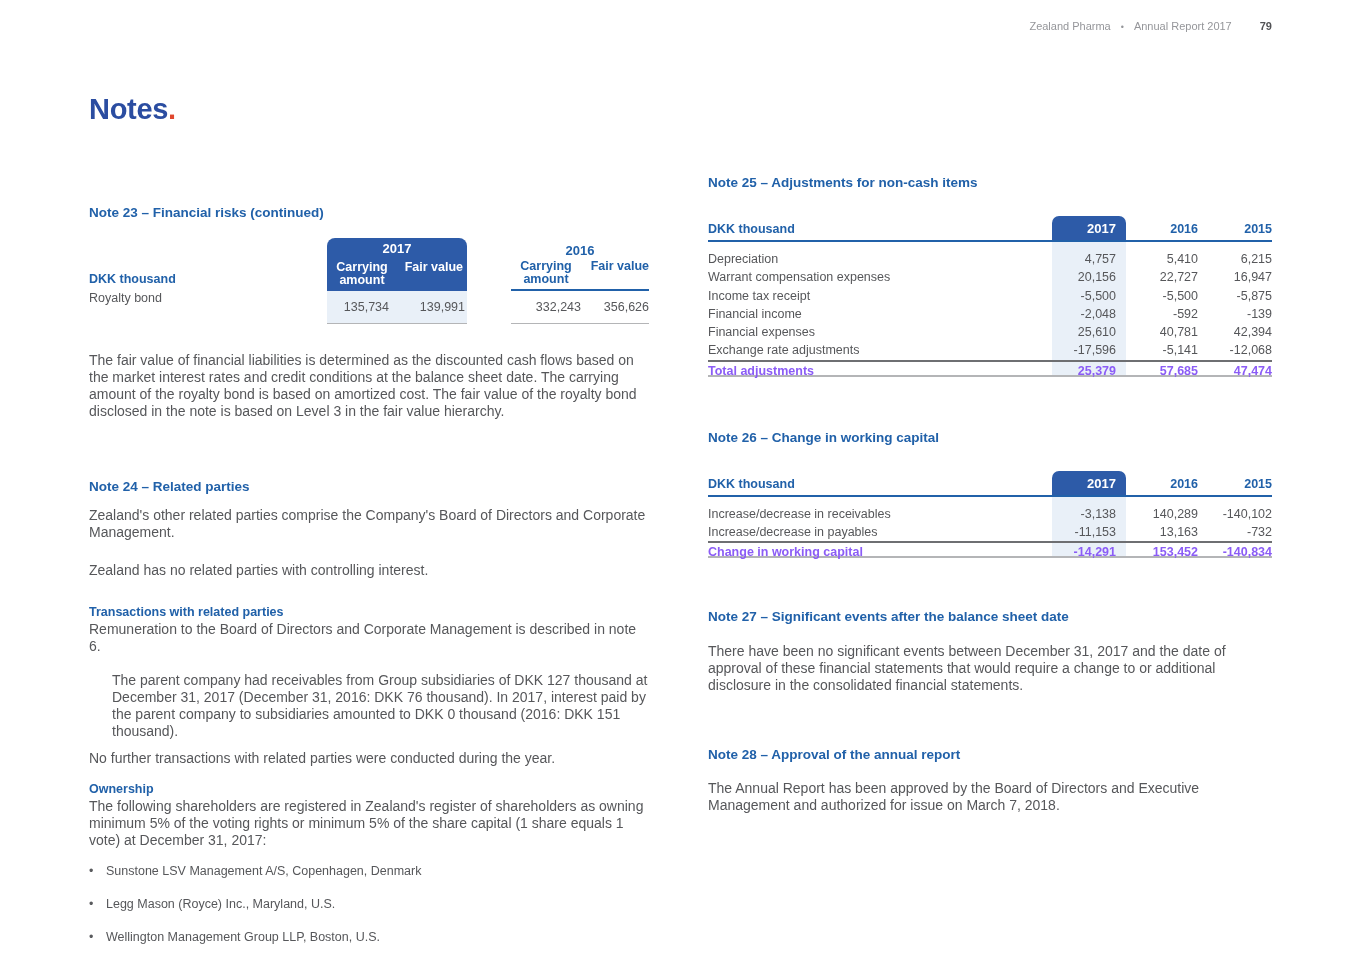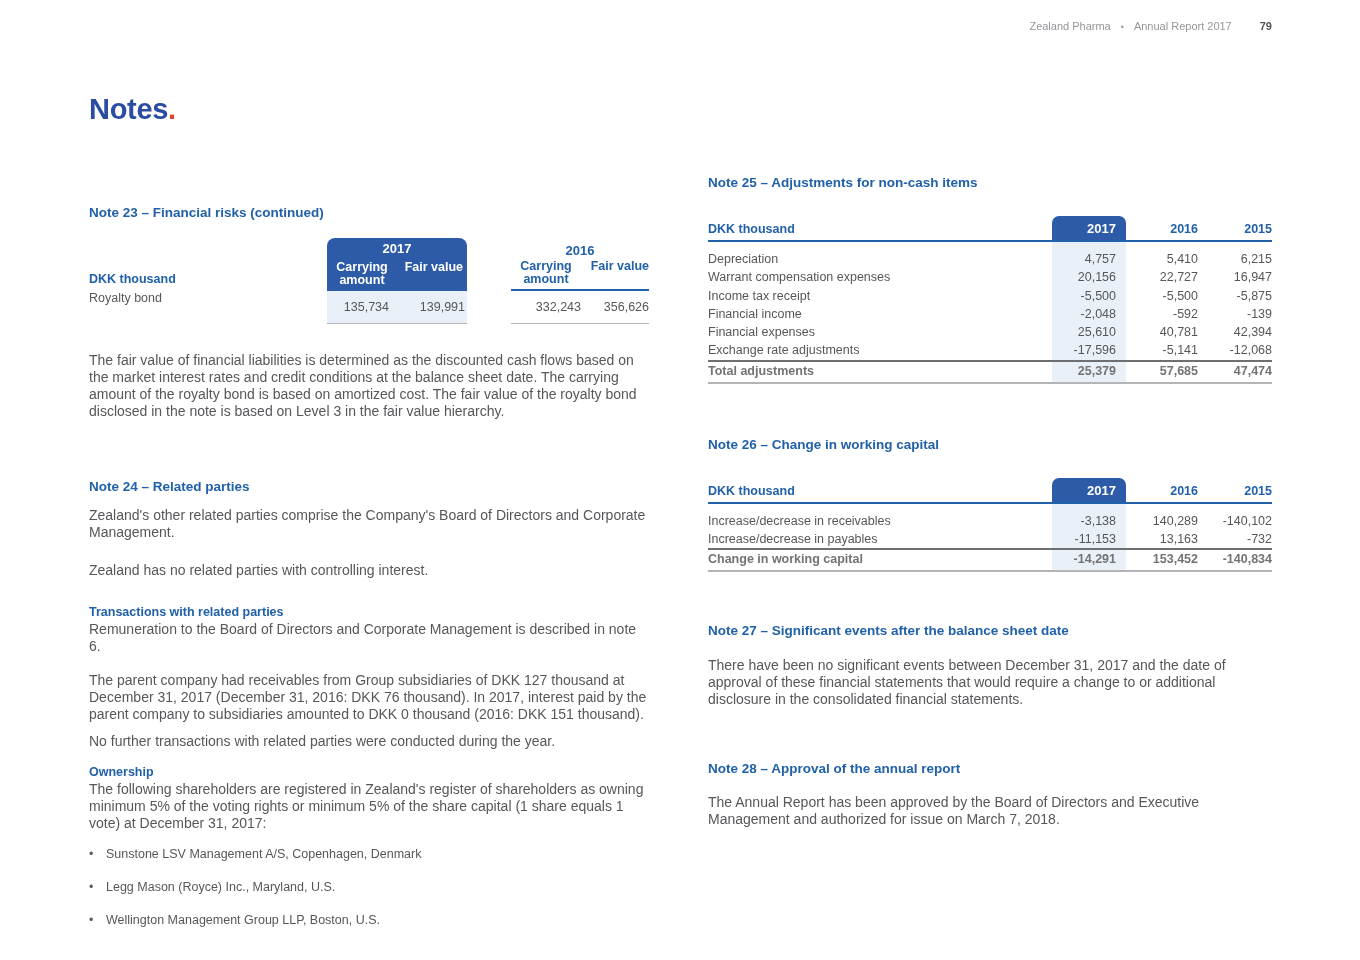--- a/index.html
+++ b/index.html
@@ -27,21 +27,21 @@
   .note-heading { font-size:13.5px; line-height:17px; font-weight:bold; color:#2161a9; }
   .para { font-size:14px; line-height:17px; color:#56575a; }
   .sub-heading { font-size:12.5px; line-height:17px; font-weight:bold; color:#2161a9; }
 
   .mt-n23 { margin-top:80px; }
   .p-n23  { margin-top:28px; }
   .mt-n24 { margin-top:58px; }
   .p1-n24 { margin-top:21px; }
   .p2-n24 { margin-top:12px; }
   .sh1-n24 { margin-top:25px; }
-  .p4-n24 { margin-top:17px; }
+  .p4-n24 { margin-top:17px;margin-left:23px; }
   .p5-n24 { margin-top:10px; }
   .sh2-n24 { margin-top:14px; }
   .bullets { margin-top:14px; }
   .bullet { display:flex; font-size:12.5px; line-height:17px; }
   .bullet + .bullet { margin-top:16px; }
   .bullet .b-dot { width:17px; color:#5a5b5e; }
 
   .mt-note-r1 { margin-top:174px; }
   .mt-n26 { margin-top:52px; }
   .mt-n27 { margin-top:50px; }
@@ -89,22 +89,22 @@
            color:#fff; font-weight:bold; text-align:right; padding-right:10px;
            line-height:25px; font-size:13px; }
   .t-y { width:72px; text-align:right; color:#2161a9; font-weight:bold; padding-bottom:4px; }
   .t-y.last { width:74px; }
   .t-body { position:relative; padding-top:8px; }
   .t-row { display:flex; height:18.3px; line-height:18.3px; }
   .t-row .lbl { flex:1; }
   .t-row .c17 { width:74px; text-align:right; padding-right:10px; }
   .t-row .c { width:72px; text-align:right; }
   .t-row .c.last { width:74px; }
-  .t-total { position:relative; display:flex; height:24px; line-height:19px; font-weight:bold;
-             color:#737373; border-top:2px solid #6e6f72; border-bottom:2px solid #b4b5b7; }
+  .t-total { position:relative; display:flex; height:17px; line-height:19px; font-weight:bold;
+             color:#8b5cf6; border-top:2px solid #6e6f72; border-bottom:2px solid #b4b5b7; }
   .t-total .lbl { flex:1; }
   .t-total .c17 { width:74px; text-align:right; padding-right:10px; }
   .t-total .c { width:72px; text-align:right; }
   .t-total .c.last { width:74px; }
 </style>
 </head>
 <body>
 
 <div class="page">
 

